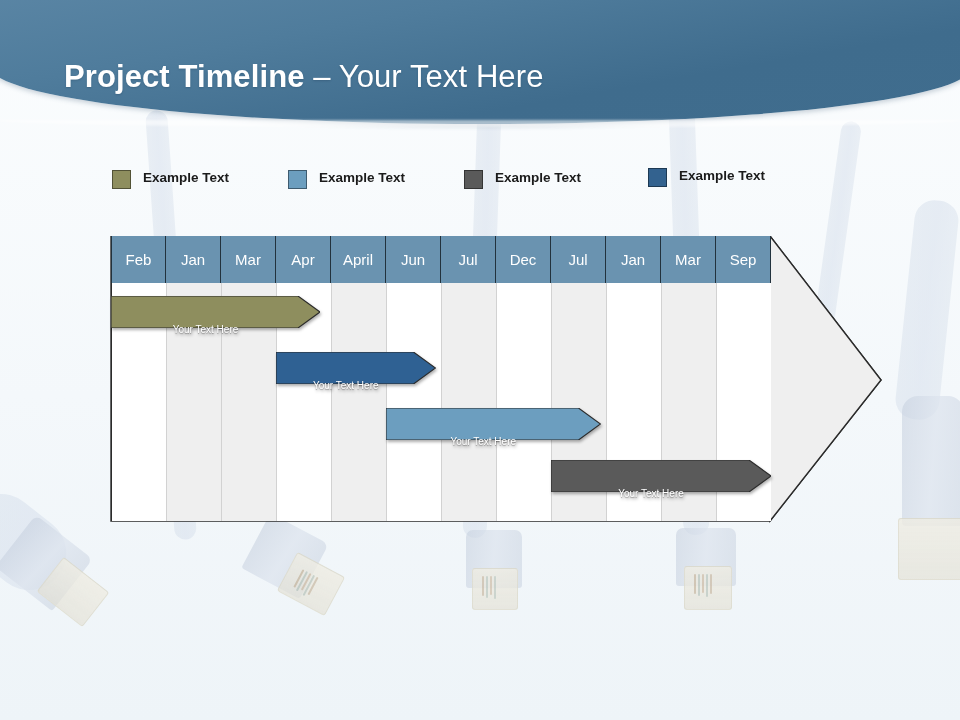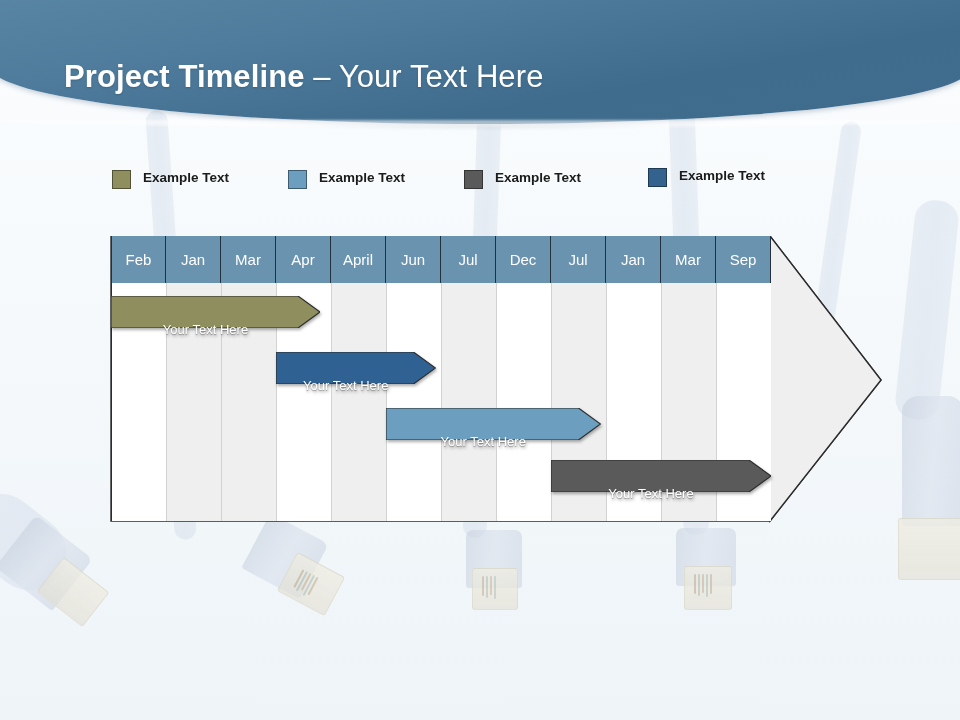--- a/index.html
+++ b/index.html
@@ -134,21 +134,21 @@
     z-index: 6;
     filter: drop-shadow(1px 2px 1.5px rgba(0,0,0,.32));
   }
   .task-bar .bar-shape {
     position: absolute; left:0; top:0; right:0; bottom:0;
   }
   .task-bar .bar-label {
     position: relative;
     z-index: 2;
     color: #ffffff;
-    font-size: 13px;
+    font-size: 10px;
     width: 100%;
     text-align: center;
     padding-right: 20px;
     white-space: nowrap;
     text-shadow: 0 1px 1px rgba(0,0,0,.35);
     margin-top: 35px;
   }
 </style>
 </head>
 <body>

